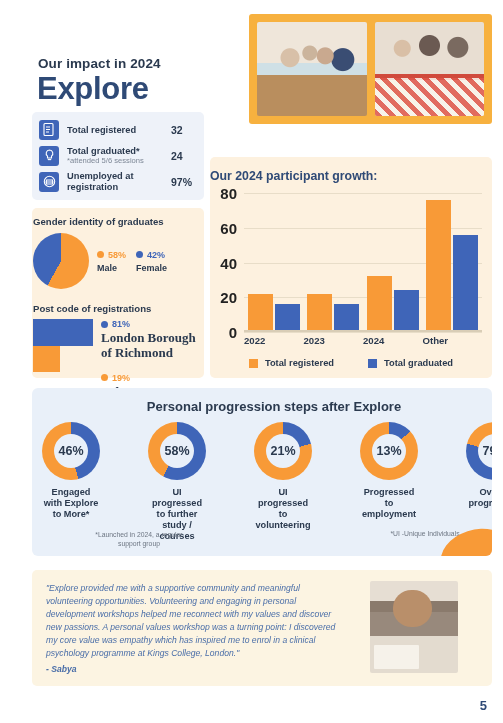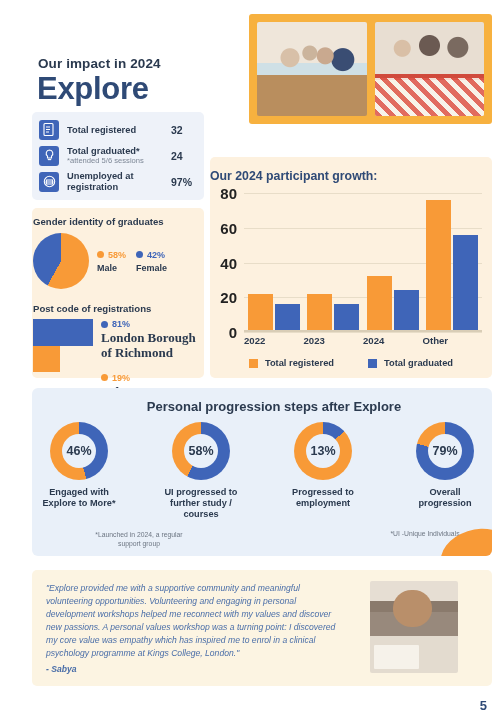--- a/index.html
+++ b/index.html
@@ -351,20 +351,26 @@
           </div>
           <div class="dlabel">Engaged with Explore to More*</div>
         </div>
         <div class="dcell">
           <div class="donut" style="background: conic-gradient(rgb(63, 101, 184) 0deg, rgb(63, 101, 184) 58%, rgb(248, 154, 55) 58%, rgb(248, 154, 55) 100%);">
             <div class="hole">58%</div>
           </div>
           <div class="dlabel">UI progressed to further study / courses</div>
         </div>
         <div class="dcell">
+          <div class="donut" style="background: conic-gradient(rgb(63, 101, 184) 0deg, rgb(63, 101, 184) 21%, rgb(248, 154, 55) 21%, rgb(248, 154, 55) 100%);">
+            <div class="hole">21%</div>
+          </div>
+          <div class="dlabel">UI progressed to volunteering</div>
+        </div>
+        <div class="dcell">
           <div class="donut" style="background: conic-gradient(rgb(63, 101, 184) 0deg, rgb(63, 101, 184) 13%, rgb(248, 154, 55) 13%, rgb(248, 154, 55) 100%);">
             <div class="hole">13%</div>
           </div>
           <div class="dlabel">Progressed to employment</div>
         </div>
         <div class="dcell">
           <div class="donut" style="background: conic-gradient(rgb(63, 101, 184) 0deg, rgb(63, 101, 184) 79%, rgb(248, 154, 55) 79%, rgb(248, 154, 55) 100%);">
             <div class="hole">79%</div>
           </div>
           <div class="dlabel">Overall progression</div>

